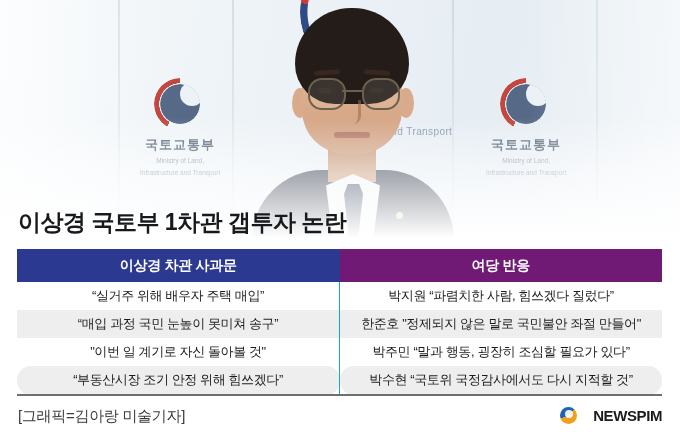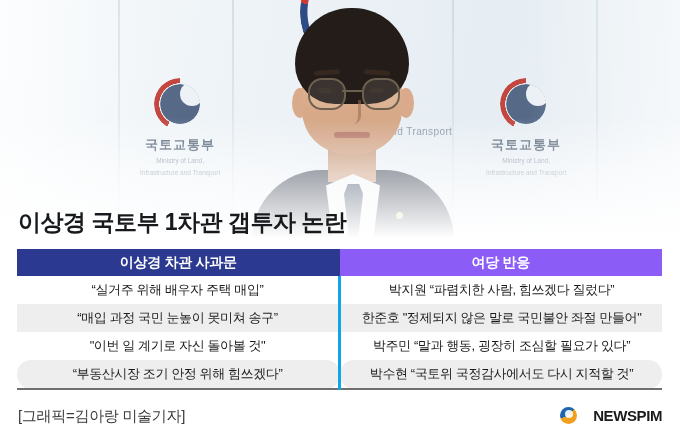--- a/index.html
+++ b/index.html
@@ -235,38 +235,38 @@
     width: 645px;
     border-collapse: collapse;
     table-layout: fixed;
   }
   .table th, .table td {
     padding: 0;
     text-align: center;
     vertical-align: middle;
   }
   .table th {
-    height: 27px;
+    height: 33px;
     color: #ffffff;
     font-size: 14px;
     font-weight: 700;
     letter-spacing: -0.3px;
   }
   .th-left  { background: #2b3990; }
-  .th-right { background: #8b5cf6; }
+  .th-right { background: #701a75; }
   .table td {
     height: 28px;
     font-size: 13px;
     color: #1a1a1a;
     letter-spacing: -0.4px;
     white-space: nowrap;
   }
   .row-odd  td { background: #ffffff; }
   .row-even td { background: #eeeeee; }
-  .cell-left  { border-right: 3px solid #0ea5e9; }
+  .cell-left  { border-right: 1px solid #0ea5e9; }
   .table tbody tr:last-child td { border-bottom: 2px solid #6f6f6f; border-radius: 14px; }
 
   
   .credit {
     position: absolute;
     left: 18px; top: 407px;
     font-size: 15px;
     color: #3a3a3a;
     letter-spacing: -0.3px;
     white-space: nowrap;

